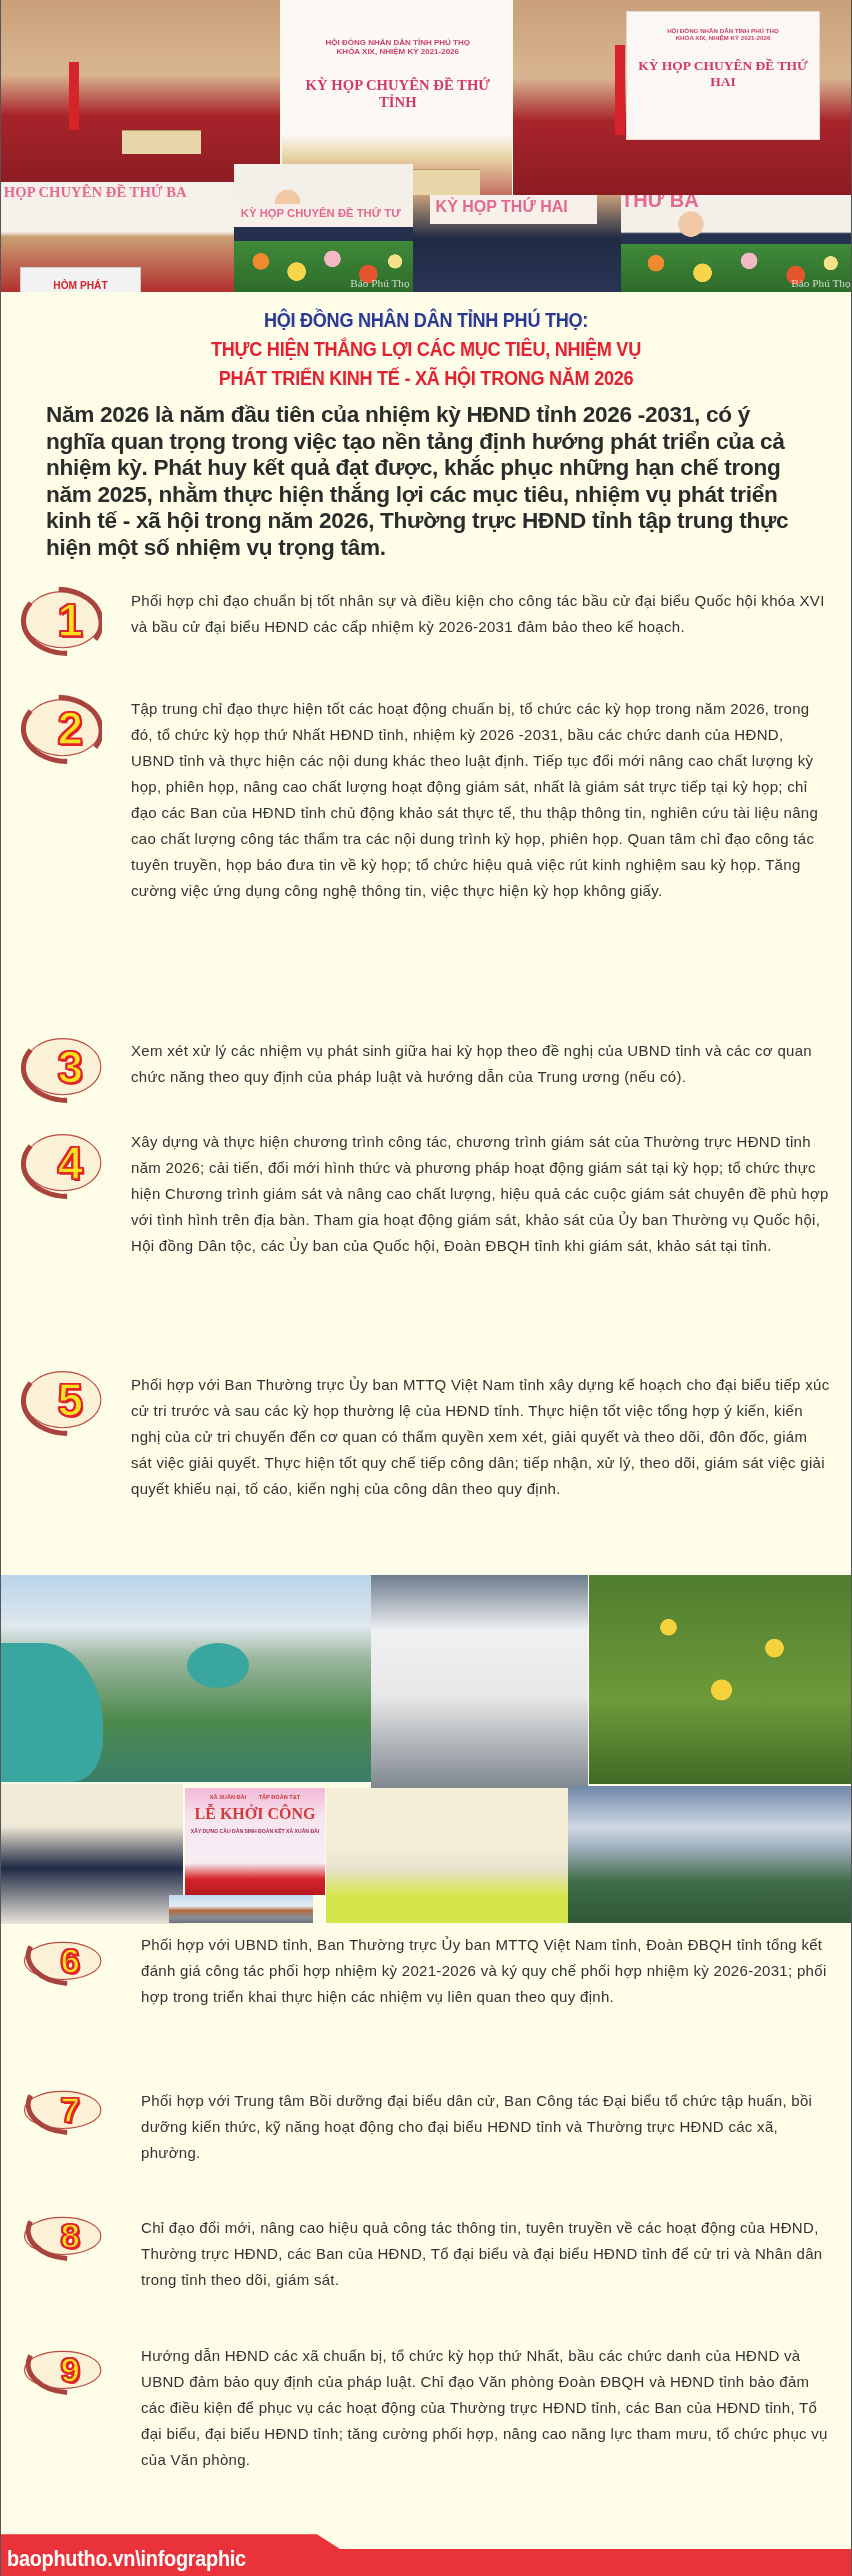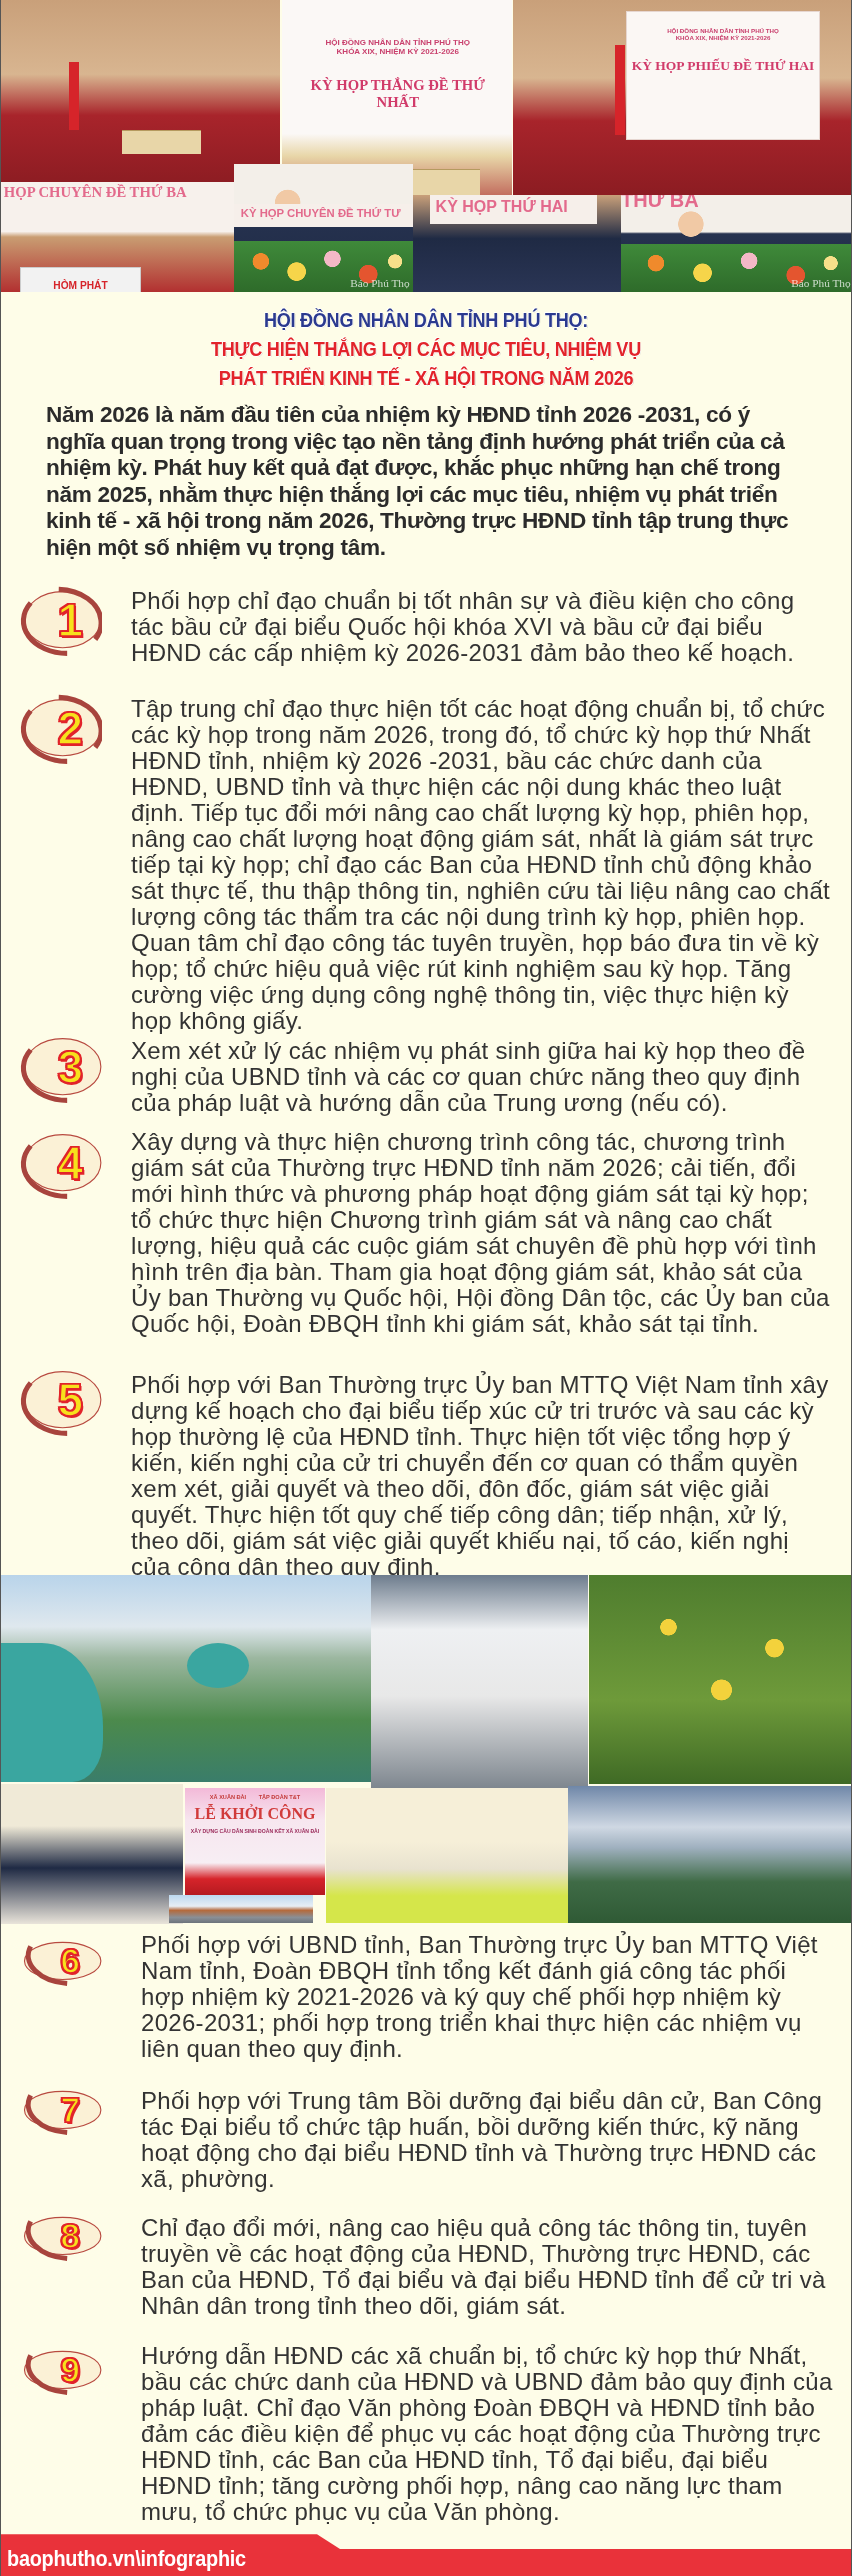--- a/index.html
+++ b/index.html
@@ -88,21 +88,21 @@
   .badge svg { position:absolute; left:0; top:0; }
   .badge .num {
     position:absolute; left: 32px; top: 8px; width: 54px; height: 52px;
     text-align:center; font-family:"Liberation Sans", sans-serif; font-weight: bold;
     font-size: 46px; line-height: 52px; color: #f7e11c;
     -webkit-text-stroke: 1.7px #e2232a;
     text-shadow: 1.7px 1.7px 0 #e2232a, -1.1px -1.1px 0 #e2232a, 1.1px -1.1px 0 #e2232a, -1.1px 1.1px 0 #e2232a;
   }
   .item-text {
     position:absolute; left: 130px; width: 700px;
-    color: #333; font-size: 24px; line-height: 26px; letter-spacing: 0.3px;
+    color: #333; font-size: 15px; line-height: 26px; letter-spacing: 0.3px;
   }
   .item-text.lower { left: 140px; width: 694px; }
 
   
   .footer-band {
     position:absolute; left:0; right:0; bottom: 0; height: 27px; background:#e9323a;
   }
   .footer-tab {
     position:absolute; left:0; bottom: 27px; width: 339px; height: 14.7px; background:#e9323a;
     clip-path: polygon(0 0, 316px 0, 339px 100%, 0 100%);
@@ -120,30 +120,30 @@
 
   <div class="photo hall" style="left:0;top:0;width:279px;height:186px;">
     <div class="flag" style="left:68px;top:62px;"></div>
     <div class="table" style="left:121px;top:130px;width:79px;"></div>
   </div>
 
   <div class="photo hall" style="left:281px;top:0;width:230px;height:223px;background:linear-gradient(#fbf8f6 0%, #fbf8f6 60%, #e8d6a8 70%, #a8242b 100%);">
     <div class="screen" style="left:11.3px;top:11.3px;width:209px;height:113px;border:none;background:transparent;">
       <div class="l1" style="font-size:8px;margin-top:27px">HỘI ĐỒNG NHÂN DÂN TỈNH PHÚ THỌ</div>
       <div class="l2" style="font-size:8px">KHÓA XIX, NHIỆM KỲ 2021-2026</div>
-      <div class="l3" style="font-size:14.7px;margin-top:20.3px">KỲ HỌP THẮNG ĐỀ THỨ NHẤT</div>
+      <div class="l3" style="font-size:14.7px;margin-top:20.3px">KỲ HỌP CHUYÊN ĐỀ THỨ TỈNH</div>
     </div>
     <div class="table" style="left:34px;top:169px;width:164px;height:34px;"></div>
   </div>
 
   <div class="photo hall" style="left:512px;top:0;width:340px;height:195px;">
     <div class="screen" style="left:113px;top:11.3px;width:192px;height:127px;">
       <div class="l1" style="margin-top:14.7px">HỘI ĐỒNG NHÂN DÂN TỈNH PHÚ THỌ</div>
       <div class="l2">KHÓA XIX, NHIỆM KỲ 2021-2026</div>
-      <div class="l3" style="font-size:13.5px;margin-top:17px">KỲ HỌP PHIẾU ĐỀ THỨ HAI</div>
+      <div class="l3" style="font-size:13.5px;margin-top:17px">KỲ HỌP CHUYÊN ĐỀ THỨ HAI</div>
     </div>
     <div class="flag" style="left:102px;top:45px;height:90px;"></div>
   </div>
 
   <div class="photo" style="left:0;top:182px;width:233px;height:110px;background:linear-gradient(#f7f1ec 0%, #f7f1ec 45%, #c99d72 50%, #b23030 100%);">
     <div class="caption" style="left:2.8px;top:1.7px;color:#e36a8c;font-size:14.7px;font-family:'Liberation Serif',serif;">HỌP CHUYÊN ĐỀ THỨ BA</div>
     <div class="ballot" style="left:19px;top:85px;width:119px;height:25px;">
       <div class="label" style="font-size:10.2px;bottom:2.3px;">HÒM PHÁT</div>
     </div>
   </div>

